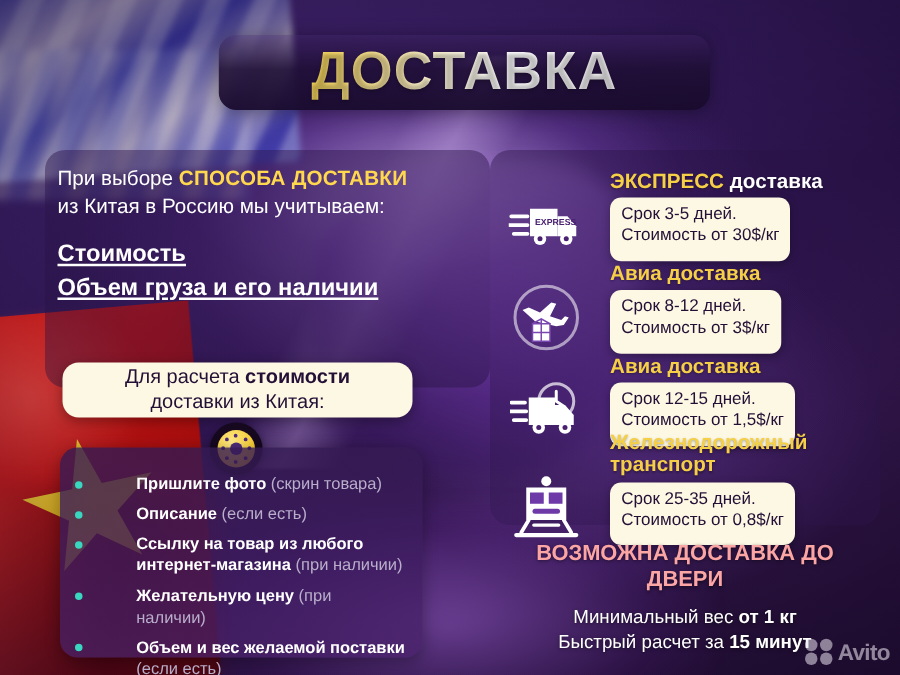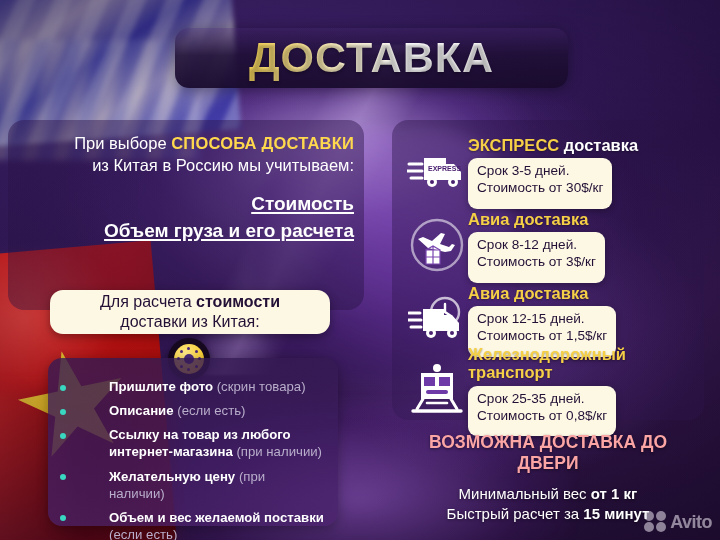--- a/index.html
+++ b/index.html
@@ -127,25 +127,25 @@
     -webkit-background-clip: text;
     background-clip: text;
     color: transparent;
     -webkit-text-fill-color: transparent;
     text-shadow: 0 2px 3px rgba(0,0,0,.25);
     padding-bottom: 2px;
   }
 
   
   .intro-panel {
-    position: absolute; left: 8px; top: 120px; width: 356px; height: 190px;
+    position: absolute; left: 36px; top: 120px; width: 356px; height: 190px;
     border-radius: 16px;
     background: linear-gradient(180deg, rgba(44,20,74,.46) 0%, rgba(36,16,62,.40) 100%);
     padding: 12px 10px 0;
-    text-align: right;
+    text-align: left;
   }
   .intro-l1, .intro-l2 {
     color: #ffffff; font-size: 16.5px; line-height: 1.35; white-space: nowrap;
   }
   .intro-l1 b { color: #ffd84d; font-weight: bold; letter-spacing: .2px; }
   .intro-list { margin-top: 14px; }
   .intro-list div {
     color: #ffffff; font-weight: bold; font-size: 19px;
     line-height: 1.42; white-space: nowrap;
     text-decoration: underline; text-underline-offset: 2px;
@@ -205,21 +205,21 @@
   }
   .bullet-text .muted { color: #b9aecb; font-weight: normal; }
 
   
   .right-panel {
     position: absolute; left: 392px; top: 120px; width: 312px; height: 300px;
     border-radius: 16px;
     background: linear-gradient(180deg, rgba(40,18,68,.42) 0%, rgba(46,20,78,.34) 100%);
   }
   .method {
-    position: absolute; display: flex; align-items: center; gap: 0;
+    position: absolute; display: flex; align-items: flex-end; gap: 20px;
   }
   .method-icon {
     width: 62px; height: 58px; flex: 0 0 auto;
     display: flex; align-items: center; justify-content: center;
   }
   .method-body { padding-top: 2px; }
   .method-title {
     font-size: 16.5px; font-weight: bold; line-height: 1.1;
     white-space: nowrap; margin-bottom: 4px;
     text-shadow: 0 1px 2px rgba(0,0,0,.35);
@@ -290,21 +290,21 @@
 
   <div class="title-bar">
     <div class="title-text">ДОСТАВКА</div>
   </div>
 
   <div class="intro-panel">
     <div class="intro-l1"><span>При выборе </span><b>СПОСОБА ДОСТАВКИ</b></div>
     <div class="intro-l2">из Китая в Россию мы учитываем:</div>
     <div class="intro-list">
       <div>Стоимость</div>
-      <div>Объем груза и его расчета</div>
+      <div>Объем груза и его наличии</div>
     </div>
   </div>
 
   <div class="calc-box">
     <div><span>Для расчета </span><b>стоимости</b></div>
     <div>доставки из Китая:</div>
   </div>
 
   <div class="emblem">
     <div class="emblem-inner">

